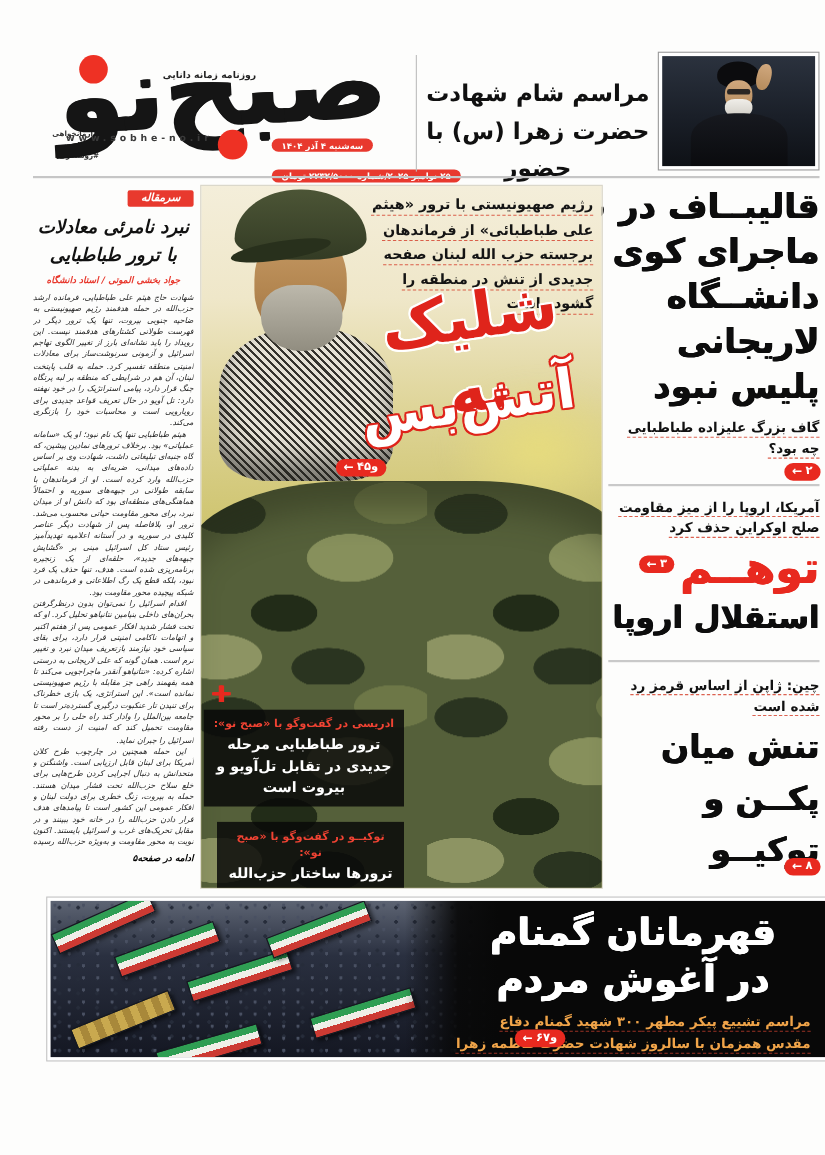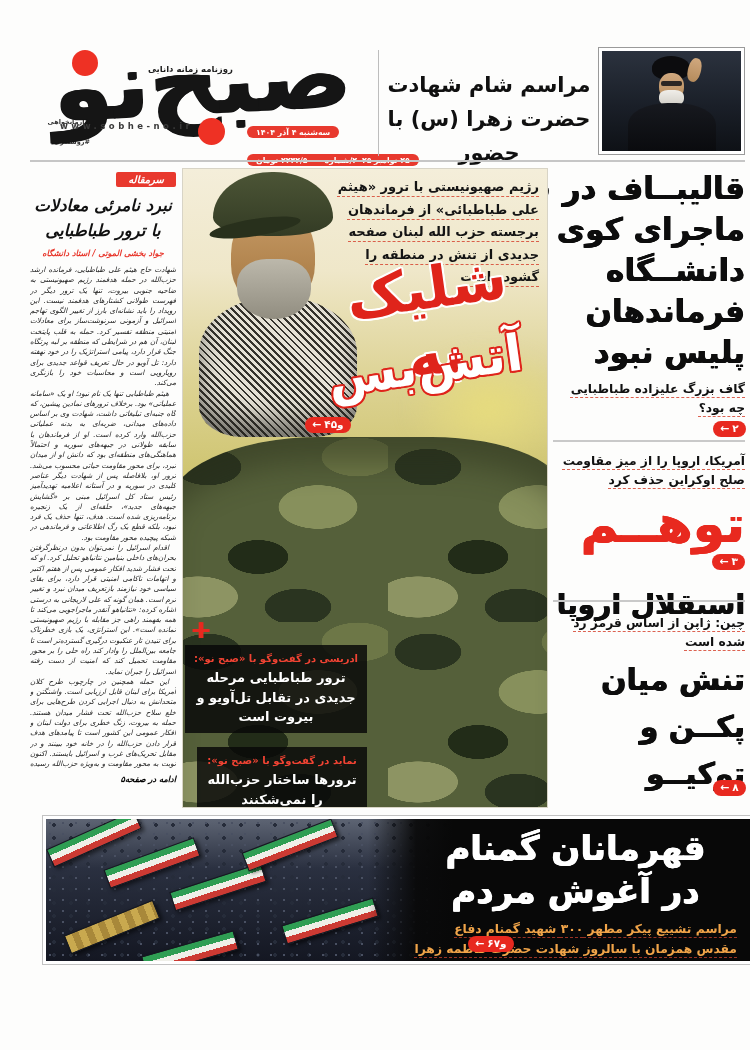--- a/index.html
+++ b/index.html
@@ -80,21 +80,21 @@
   .int-kicker { font-size:10px; font-weight:bold; color:#f04333; line-height:15px; }
   .int-title { margin-top:2px; font-size:13px; font-weight:bold; color:#fff; line-height:19.5px; }
 
   
   .right-col { position:absolute; left:553px; top:168px; width:192px; height:640px; text-align:right; color:#0d0d0d; }
   .rc-abs { position:absolute; right:0; width:100%; }
   .rc-h1 { font-size:31px; font-weight:bold; line-height:41px; }
   .rc-sub { font-size:12.3px; font-weight:bold; line-height:19px; color:#111;
     text-decoration:underline dashed rgba(214,70,50,.85); text-decoration-thickness:1px; text-underline-offset:4px; }
   .rc-rule { position:absolute; right:0; width:100%; height:1.5px; background:#c9c9c9; }
-  .rc-red { font-size:52px; font-weight:bold; color:#e8291f; display:inline-block; }
+  .rc-red { font-size:40px; font-weight:bold; color:#e8291f; display:inline-block; }
   .rc-black2 { font-size:28px; font-weight:bold; line-height:36px; }
   .rc-h3 { font-size:30px; font-weight:bold; line-height:47px; }
 
   
   .badge { display:inline-flex; direction:ltr; align-items:center; gap:3px; background:#e8291f; color:#fff; border-radius:8px; padding:1px 7px 2px 7px; font-size:10.5px; font-weight:bold; line-height:13px; }
   .badge .arr { font-size:11px; line-height:11px; }
 
   
   .bottom-band { position:absolute; left:30px; top:815px; width:715px; height:150px; background:#fff; border:1px solid #c2c2c2; padding:3px;margin-left:12px; }
   .bb-inner { position:relative; width:100%; height:100%; overflow:hidden;
@@ -182,31 +182,31 @@
     <span class="badge ms-badge">
       <span class="arr">←</span>
       <span>۴و۵</span>
     </span>
     <div class="plus-icon">+</div>
     <div class="int-box int-box1">
       <div class="int-kicker">ادریسی در گفت‌وگو با «صبح نو»:</div>
       <div class="int-title">ترور طباطبایی مرحله جدیدی در تقابل تل‌آویو و بیروت است</div>
     </div>
     <div class="int-box int-box2">
-      <div class="int-kicker">نماید در گفت‌وگو با «صبح نو»:</div>
+      <div class="int-kicker">توکیــو در گفت‌وگو با «صبح نو»:</div>
       <div class="int-title">ترورها ساختار حزب‌الله را نمی‌شکنند</div>
     </div>
   </section>
 
   <aside class="right-col">
     <div class="rc-abs" style="top:0;">
       <div class="rc-h1 fat">قالیبــاف در</div>
       <div class="rc-h1 fat">ماجرای کوی</div>
       <div class="rc-h1 fat">دانشــگاه</div>
-      <div class="rc-h1 fat">فرماندهان</div>
+      <div class="rc-h1 fat">لاریجانی</div>
       <div class="rc-h1 fat">پلیس نبود</div>
     </div>
     <div class="rc-abs rc-sub" style="top:212px;">گاف بزرگ علیزاده طباطبایی چه بود؟</div>
     <span class="badge" style="position:absolute; left:160px; top:253px;">
       <span class="arr">←</span>
       <span>۲</span>
     </span>
     <div class="rc-rule" style="top:272px;"></div>
 
     <div class="rc-abs rc-sub" style="top:284px;">آمریکا، اروپا را از میز مقاومت صلح اوکراین حذف کرد</div>

